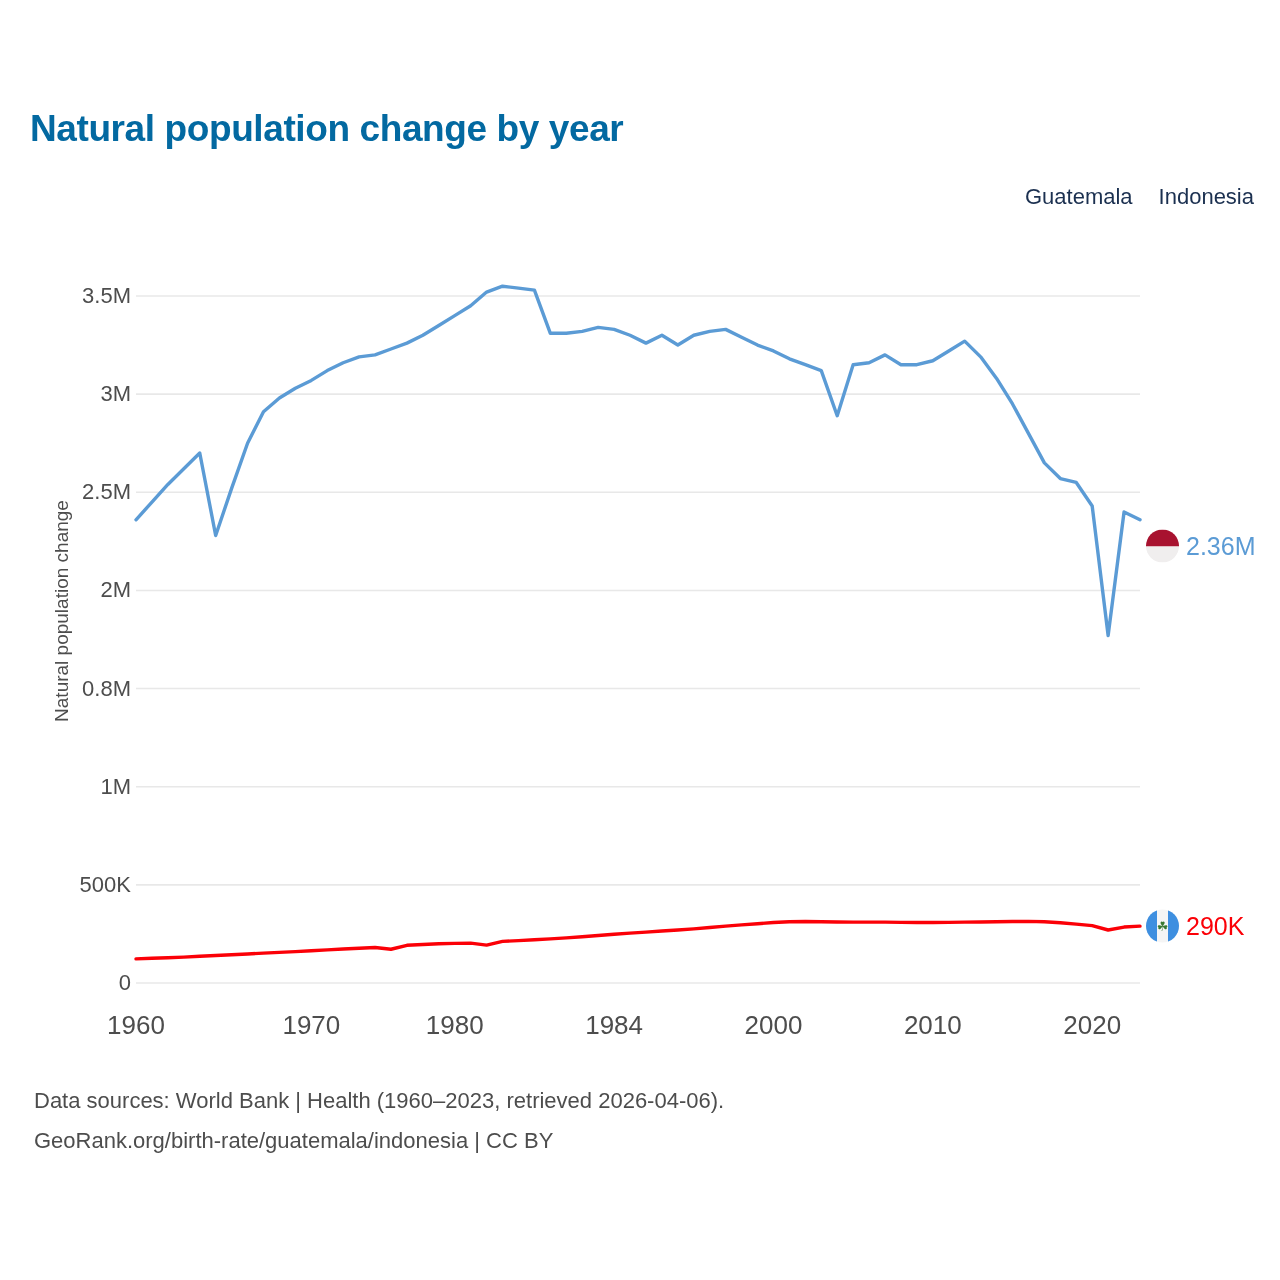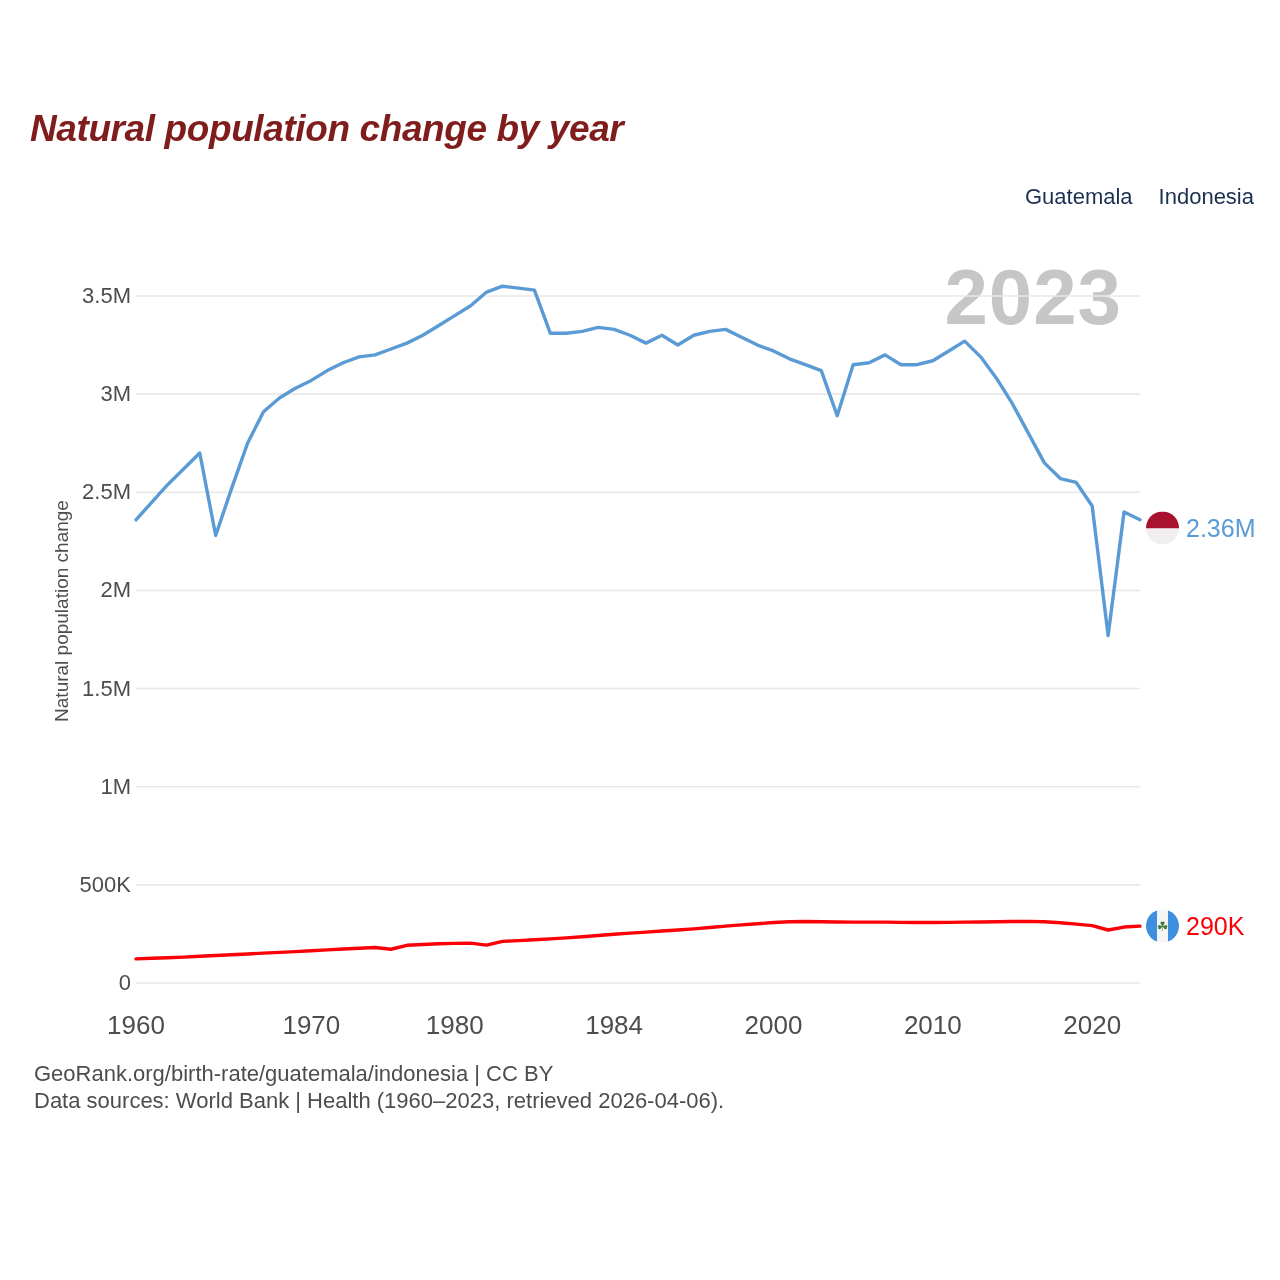--- a/index.html
+++ b/index.html
@@ -18,24 +18,23 @@
   #chart-root {
     position: absolute;
     inset: 0;
   }
   .chart-title {
     position: absolute;
     left: 30px;
     top: 108px;
     font-size: 37px;
     font-weight: 700;
-    color: #7f1d1d;
+    color: #0369a1;
     letter-spacing: -0.4px;
     white-space: nowrap;
-    font-style: italic;
   }
   .legend {
     position: absolute;
     right: 26px;
     top: 184px;
     display: flex;
     gap: 26px;
     align-items: flex-start;
   }
   .legend-item {
@@ -154,41 +153,40 @@
     line-height: 13px;
   }
   .footer-line {
     position: absolute;
     left: 34px;
     font-size: 22px;
     color: #4d4d4d;
     white-space: nowrap;
   }
   .footer-1 { top: 1088px; text-align: right; }
-  .footer-2 { top: 1061px; }
+  .footer-2 { top: 1128px; }
 </style>
 </head>
 <body>
 
 <div id="chart-root">
 
   <div class="chart-title">Natural population change by year</div>
 
   <div class="legend">
     <div class="legend-item">
       <span class="legend-label">Guatemala</span>
       <span class="legend-rule" style="background:#fb0007"></span>
     </div>
     <div class="legend-item">
       <span class="legend-label">Indonesia</span>
       <span class="legend-rule" style="background:#5b9bd5"></span>
     </div>
   </div>
 
-  <div class="watermark-year">2023</div>
 
   <div class="y-axis-title">Natural population change</div>
 
   <svg class="plot" viewBox="0 0 1280 1280" width="1280" height="1280">
     <g id="gridlines">
         <line x1="136" x2="1140" y1="983" y2="983" stroke="#e8e8e8" stroke-width="1.6"></line>
         <line x1="136" x2="1140" y1="884.8571428571429" y2="884.8571428571429" stroke="#e8e8e8" stroke-width="1.6"></line>
         <line x1="136" x2="1140" y1="786.7142857142858" y2="786.7142857142858" stroke="#e8e8e8" stroke-width="1.6"></line>
         <line x1="136" x2="1140" y1="688.5714285714287" y2="688.5714285714287" stroke="#e8e8e8" stroke-width="1.6"></line>
         <line x1="136" x2="1140" y1="590.4285714285714" y2="590.4285714285714" stroke="#e8e8e8" stroke-width="1.6"></line>
@@ -199,37 +197,37 @@
     <g id="series-lines">
         <polyline points="136.00,519.77 151.94,502.10 167.87,484.43 183.81,468.73 199.75,453.03 215.68,535.47 231.62,488.36 247.56,443.21 263.49,411.81 279.43,398.07 295.37,388.25 311.30,380.40 327.24,370.59 343.17,362.74 359.11,356.85 375.05,354.89 390.98,349.00 406.92,343.11 422.86,335.26 438.79,325.44 454.73,315.63 470.67,305.81 486.60,292.07 502.54,286.19 518.48,288.15 534.41,290.11 550.35,333.29 566.29,333.29 582.22,331.33 598.16,327.41 614.10,329.37 630.03,335.26 645.97,343.11 661.90,335.26 677.84,345.07 693.78,335.26 709.71,331.33 725.65,329.37 741.59,337.22 757.52,345.07 773.46,350.96 789.40,358.81 805.33,364.70 821.27,370.59 837.21,415.73 853.14,364.70 869.08,362.74 885.02,354.89 900.95,364.70 916.89,364.70 932.83,360.77 948.76,350.96 964.70,341.15 980.63,356.85 996.57,378.44 1012.51,403.96 1028.44,433.40 1044.38,462.84 1060.32,478.55 1076.25,482.47 1092.19,506.03 1108.13,635.57 1124.06,511.91 1140.00,519.77" fill="none" stroke="#5b9bd5" stroke-width="3.4" stroke-linejoin="round" stroke-linecap="round"></polyline>
         <polyline points="136.00,958.86 151.94,958.27 167.87,957.68 183.81,957.09 199.75,956.31 215.68,955.52 231.62,954.73 247.56,953.95 263.49,953.16 279.43,952.38 295.37,951.59 311.30,950.81 327.24,949.83 343.17,949.04 359.11,948.26 375.05,947.47 390.98,949.24 406.92,945.31 422.86,944.53 438.79,943.74 454.73,943.35 470.67,943.15 486.60,945.12 502.54,941.39 518.48,940.60 534.41,939.82 550.35,938.84 566.29,937.85 582.22,936.68 598.16,935.50 614.10,934.32 630.03,933.14 645.97,932.16 661.90,930.98 677.84,930.00 693.78,928.83 709.71,927.45 725.65,926.08 741.59,924.90 757.52,923.72 773.46,922.54 789.40,921.76 805.33,921.56 821.27,921.76 837.21,921.96 853.14,922.15 869.08,922.15 885.02,922.15 900.95,922.35 916.89,922.54 932.83,922.54 948.76,922.35 964.70,922.15 980.63,921.96 996.57,921.76 1012.51,921.56 1028.44,921.37 1044.38,921.76 1060.32,922.74 1076.25,924.11 1092.19,925.68 1108.13,930.00 1124.06,927.06 1140.00,926.08" fill="none" stroke="#fb0007" stroke-width="3.4" stroke-linejoin="round" stroke-linecap="round"></polyline>
       </g>
   </svg>
 
   <div id="y-ticks">
       <div class="ytick" style="top: 983px;">0</div>
       <div class="ytick" style="top: 884.857px;">500K</div>
       <div class="ytick" style="top: 786.714px;">1M</div>
-      <div class="ytick" style="top: 688.571px;">1.5M</div>
+      <div class="ytick" style="top: 688.571px;">0.8M</div>
       <div class="ytick" style="top: 590.429px;">2M</div>
       <div class="ytick" style="top: 492.286px;">2.5M</div>
       <div class="ytick" style="top: 394.143px;">3M</div>
       <div class="ytick" style="top: 296px;">3.5M</div>
     </div>
   <div id="x-ticks">
       <div class="xtick" style="left: 136px;">1960</div>
       <div class="xtick" style="left: 295.365px; margin-left: 16px;">1970</div>
       <div class="xtick" style="left: 454.73px;">1980</div>
       <div class="xtick" style="left: 614.095px;">1984</div>
       <div class="xtick" style="left: 773.46px;">2000</div>
       <div class="xtick" style="left: 932.825px;">2010</div>
       <div class="xtick" style="left: 1092.19px;">2020</div>
     </div>
 
-  <div class="end-label" id="end-indonesia" style="left: 1146px; top: 528px;">
+  <div class="end-label" id="end-indonesia" style="left: 1146px; top: 546px;">
     <span class="flag">
       <span class="flag-id-top"></span>
       <span class="flag-id-bot"></span>
     </span>
     <span class="end-value" style="color:#5b9bd5">2.36M</span>
   </div>
 
   <div class="end-label" id="end-guatemala" style="left: 1146px; top: 926.077px;">
     <span class="flag flag-gt">
       <span class="flag-gt-l"></span>

